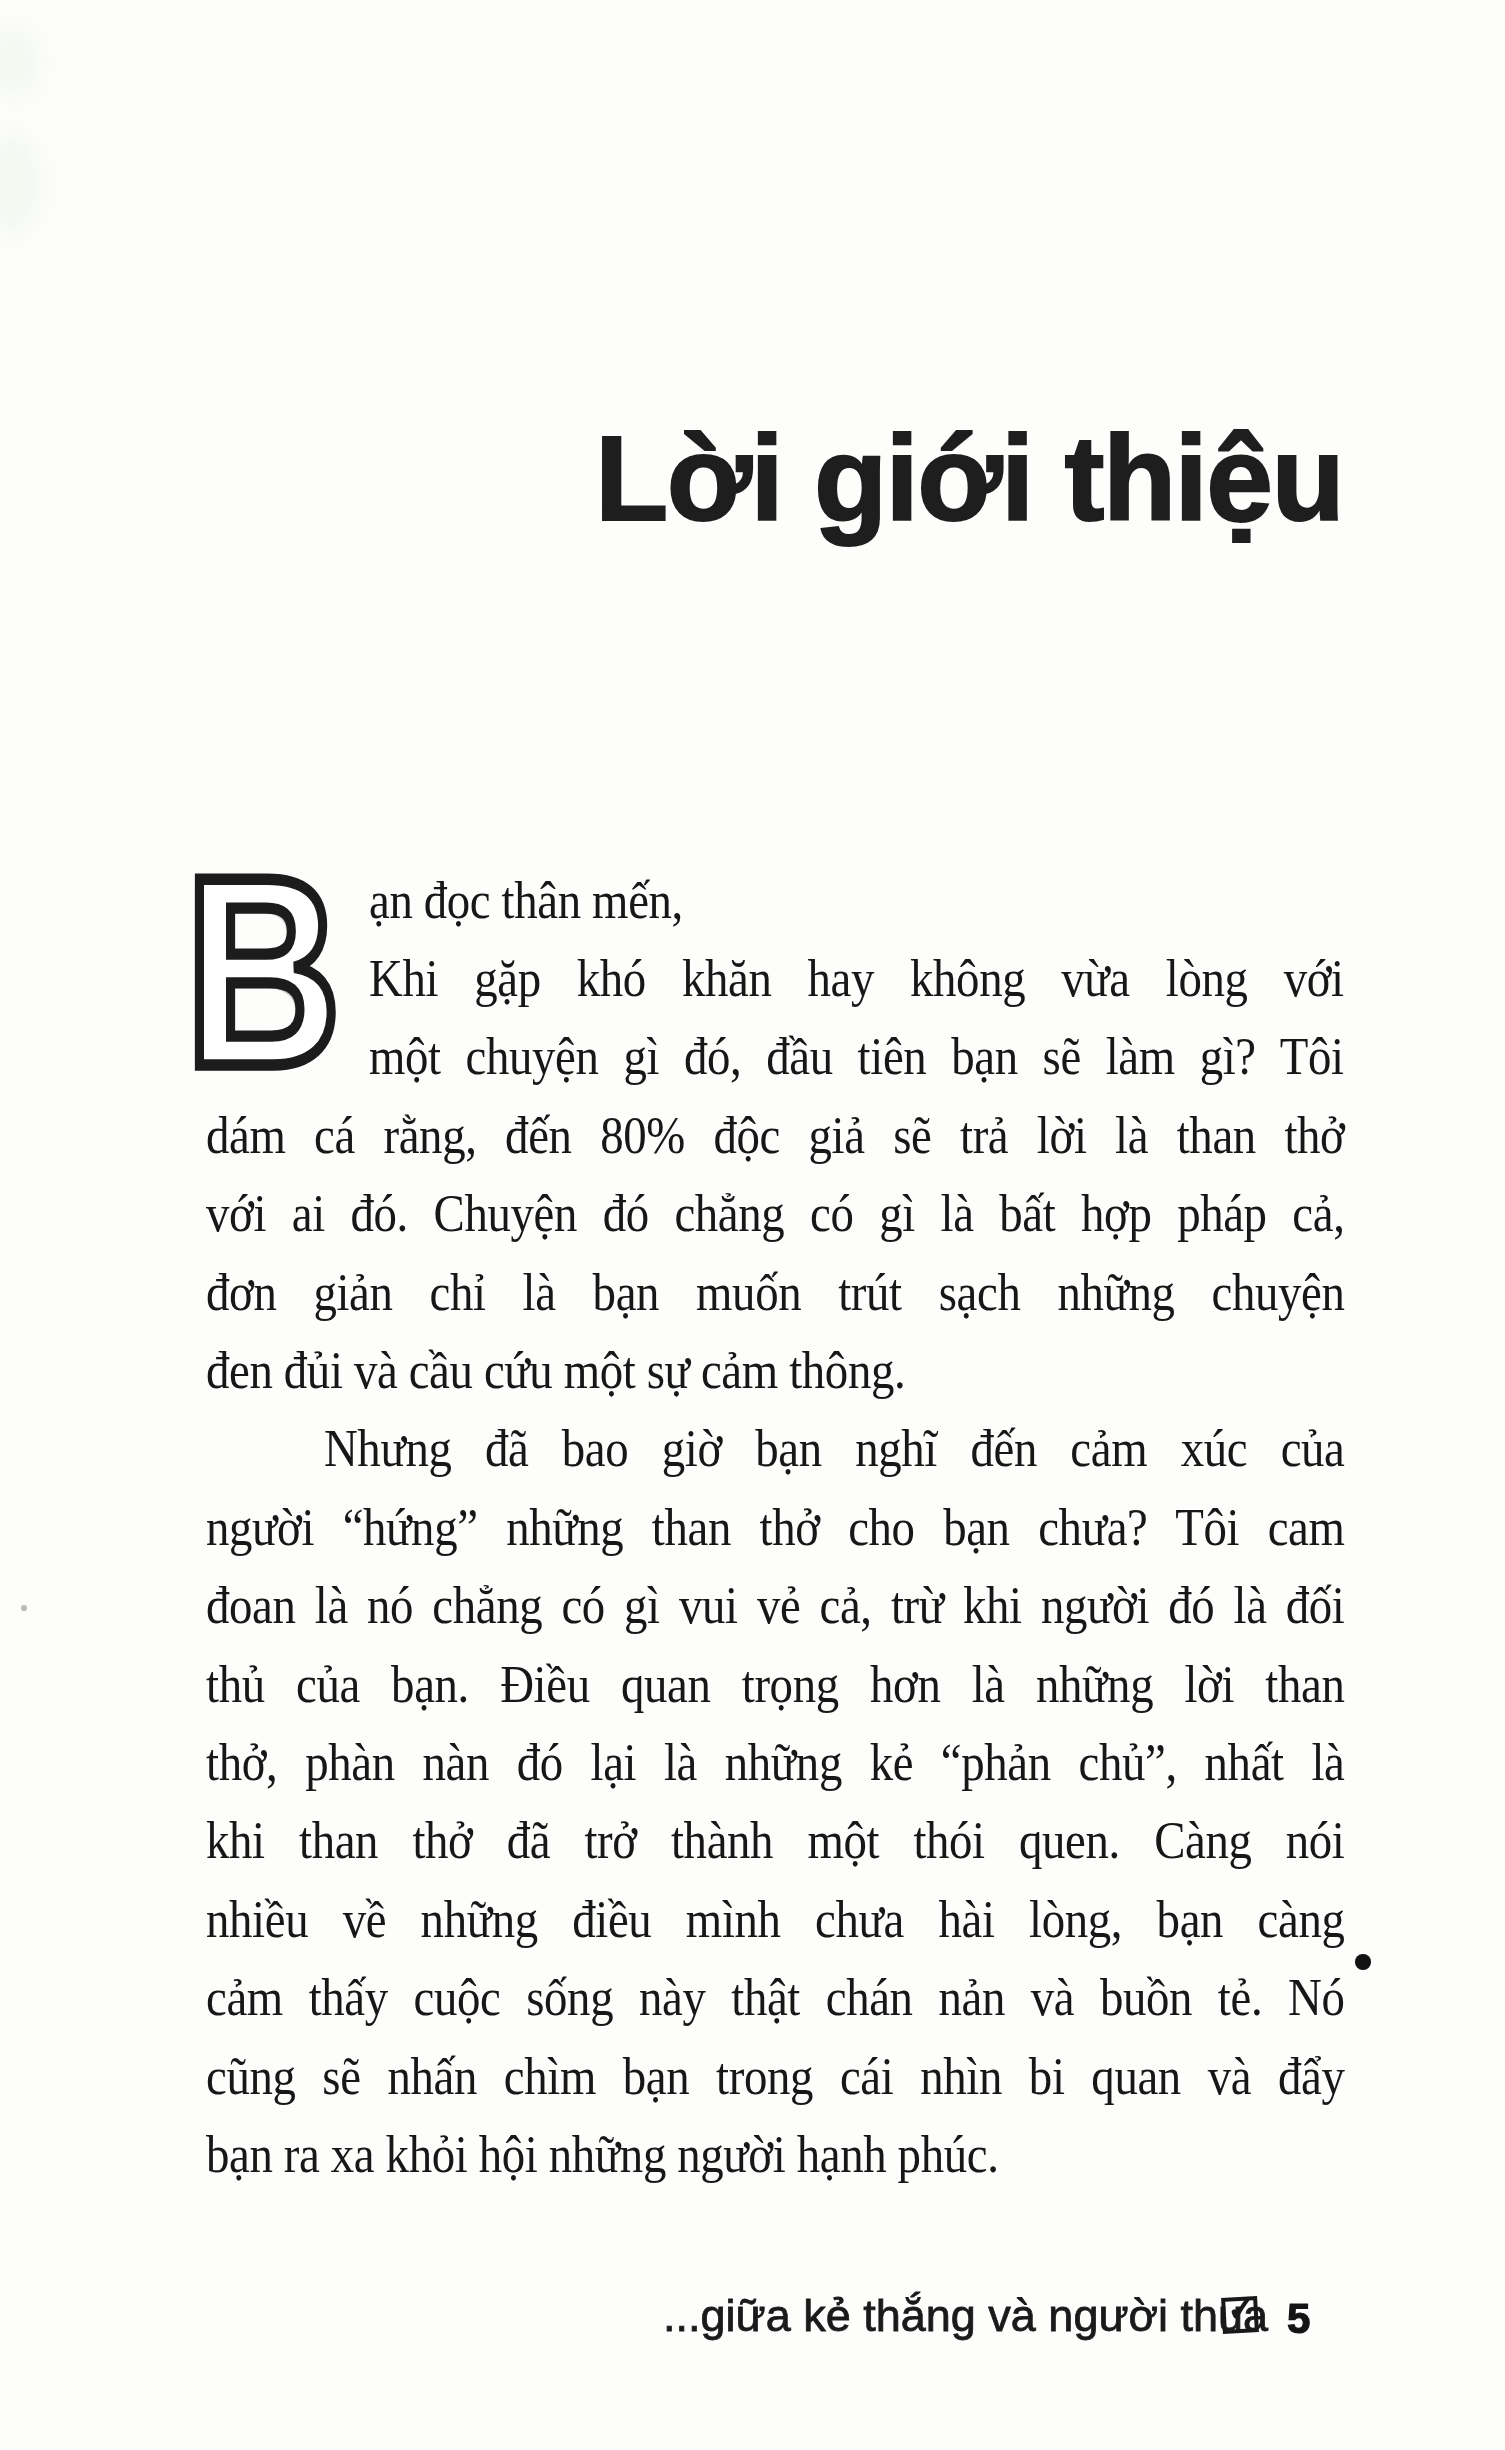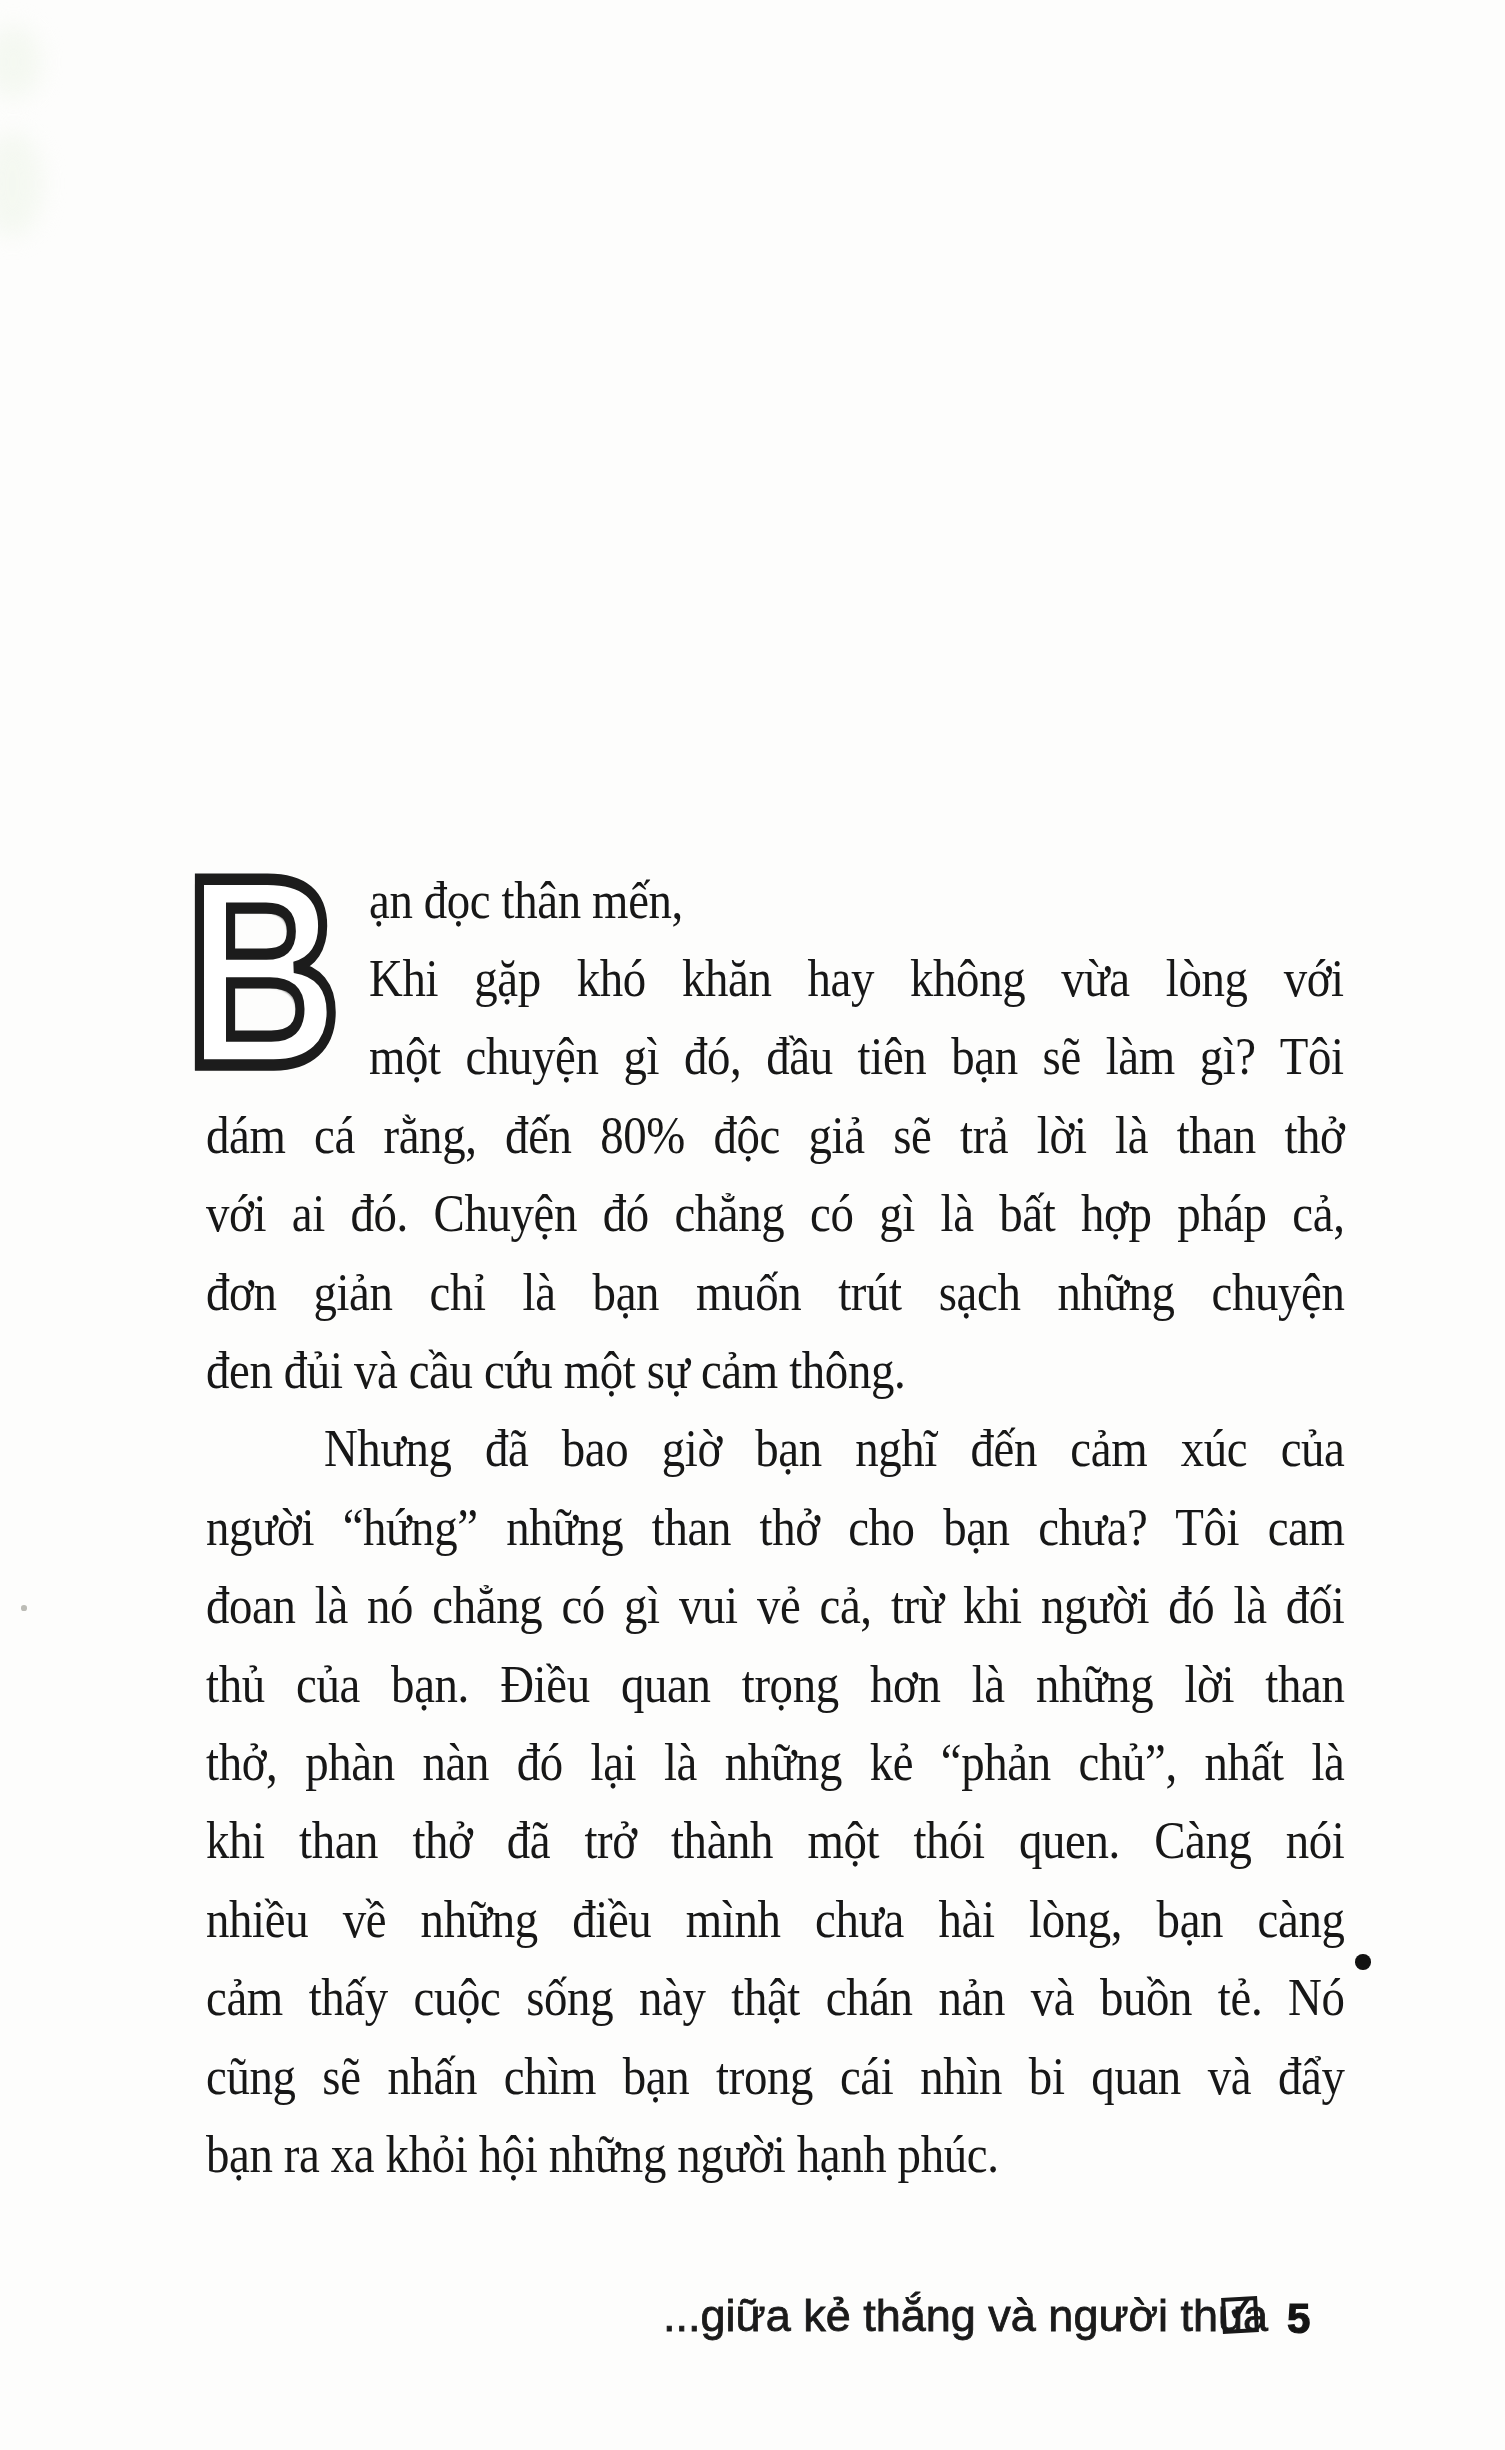--- a/index.html
+++ b/index.html
@@ -82,20 +82,21 @@
 </style>
 </head>
 <body>
 
 <div id="page">
 
   <div class="smudge" id="smudge-a"></div>
   <div class="smudge" id="smudge-b"></div>
   <div class="speck" style="left:21px;top:1605px;"></div>
 
+  <div id="page-title">Lời giới thiệu</div>
 
   <div id="drop-cap">B</div>
 
   <div id="body-lines">
       <div class="body-line mode-cap-start" style="top: 862px;">ạn đọc thân mến,</div>
       <div class="body-line mode-cap-justify" style="top: 940px;">Khi gặp khó khăn hay không vừa lòng với</div>
       <div class="body-line mode-cap-justify" style="top: 1018px;">một chuyện gì đó, đầu tiên bạn sẽ làm gì? Tôi</div>
       <div class="body-line mode-justify" style="top: 1097px;">dám cá rằng, đến 80% độc giả sẽ trả lời là than thở</div>
       <div class="body-line mode-justify" style="top: 1175px;">với ai đó. Chuyện đó chẳng có gì là bất hợp pháp cả,</div>
       <div class="body-line mode-justify" style="top: 1254px;">đơn giản chỉ là bạn muốn trút sạch những chuyện</div>

